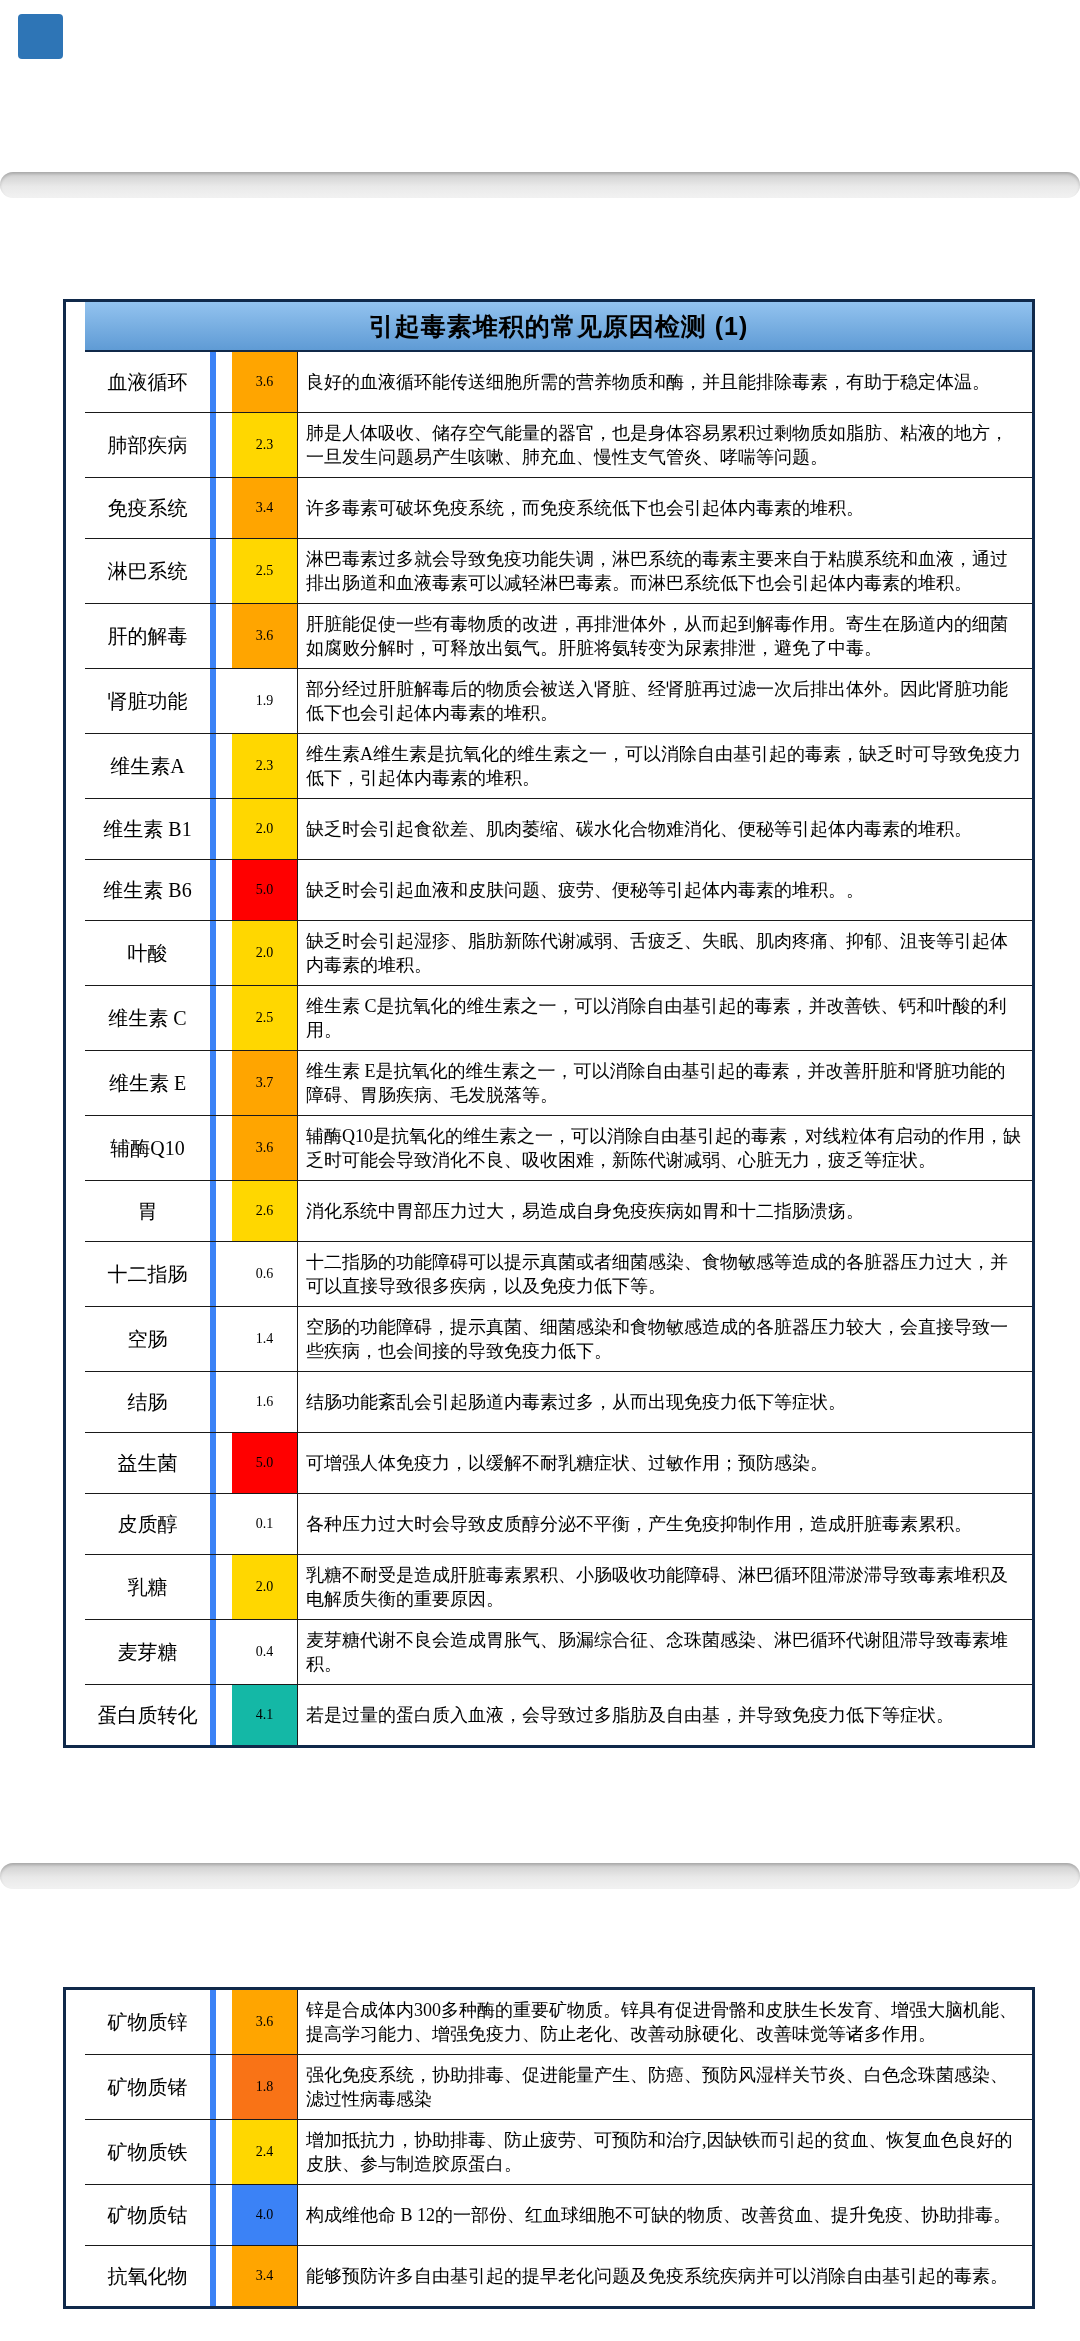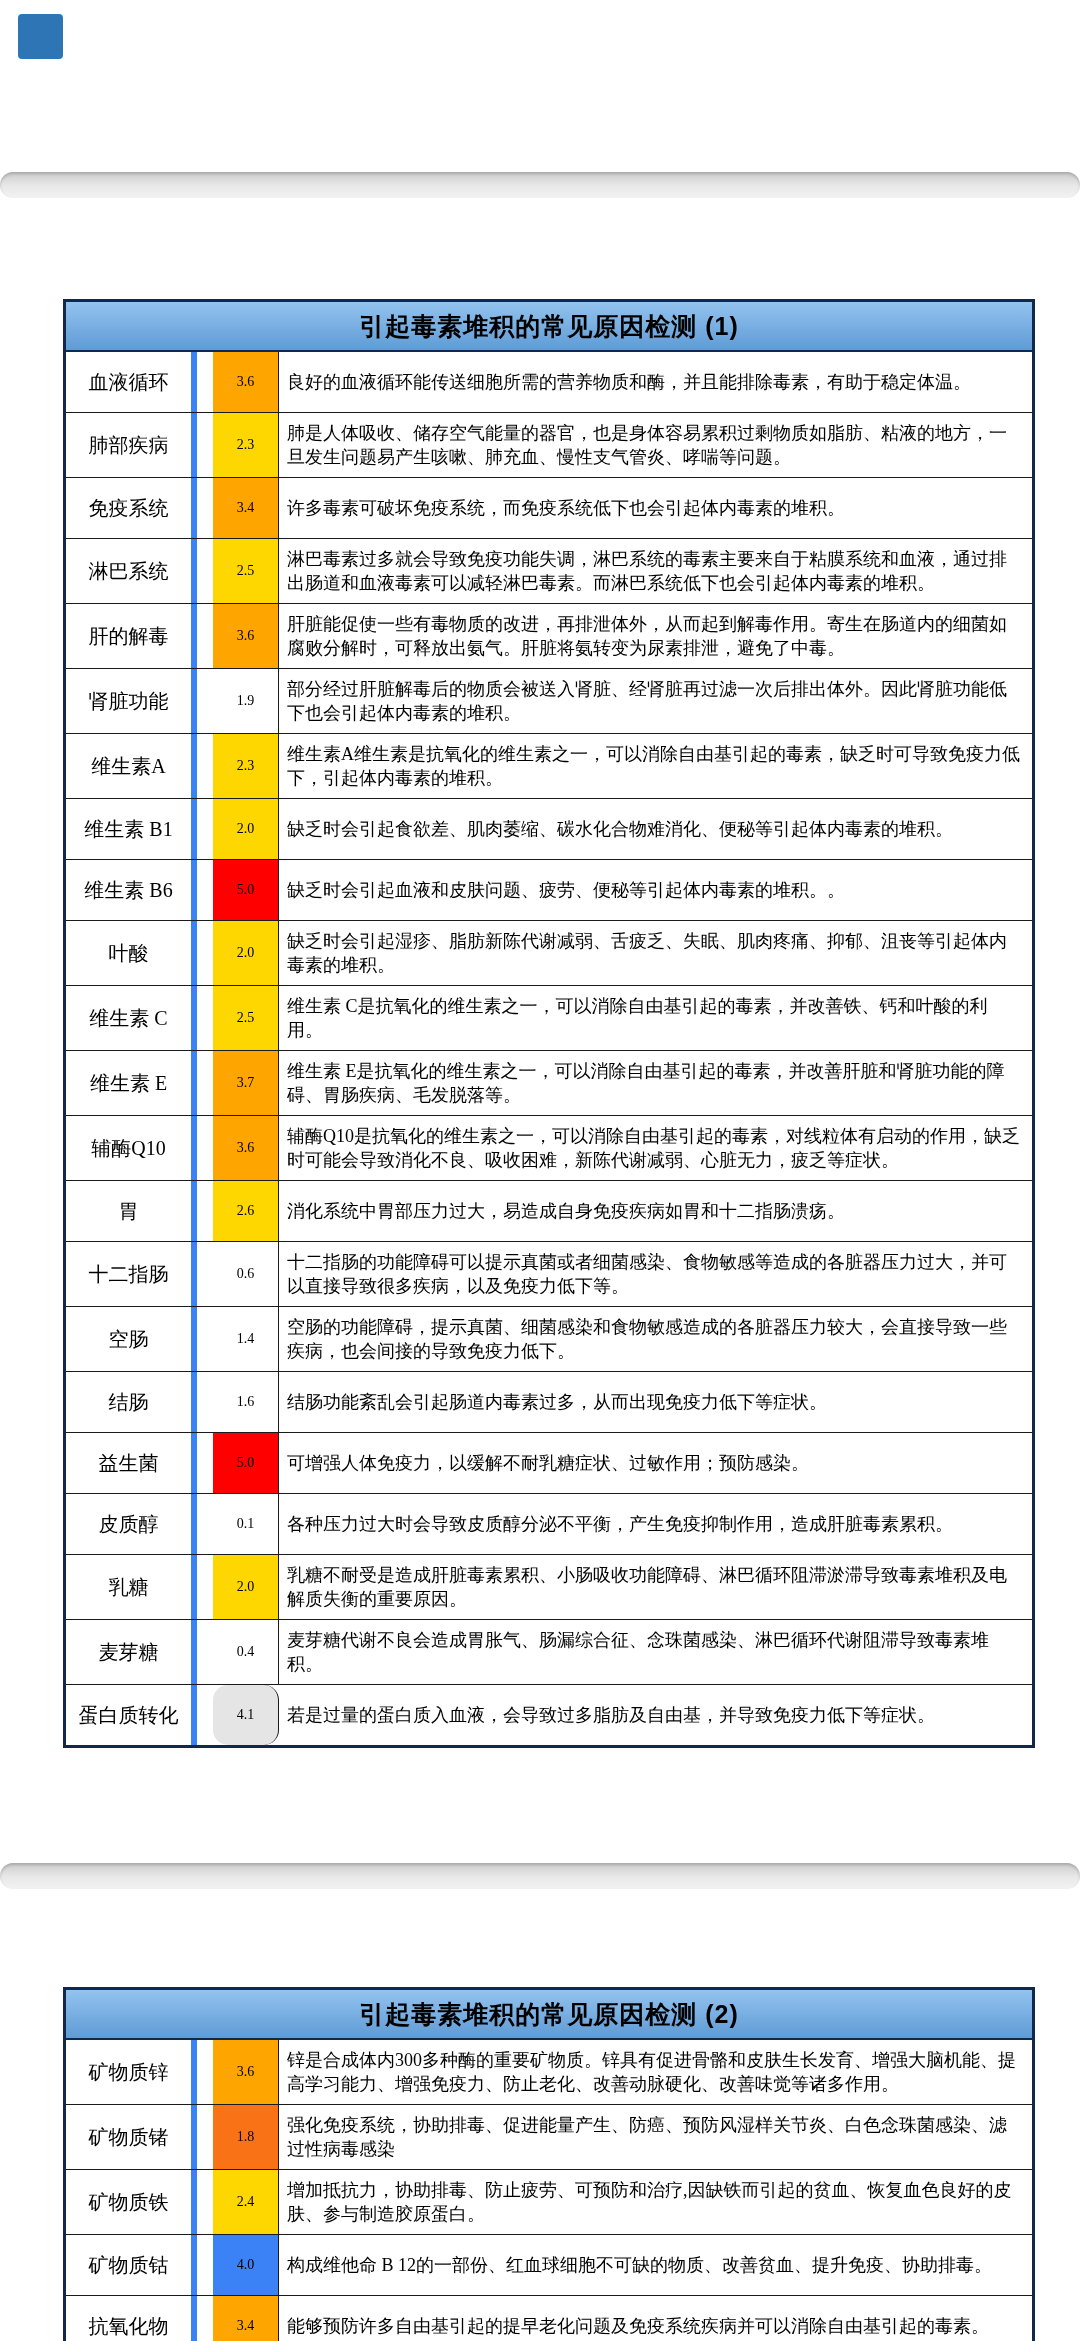--- a/index.html
+++ b/index.html
@@ -29,20 +29,21 @@
   }
   .sep-1 { top: 172px; }
   .sep-2 { top: 1863px; }
 
   .report-table {
     position: absolute;
     left: 63px;
     width: 972px;
     background: #ffffff;
     border: 3px solid var(--table-border, #10294a);
+    padding-left: 19px;
   }
   .table-1 { top: 299px; }
   .table-2 { top: 1987px; }
 
   .report-table .tbl-header {
     height: 50px;
     display: flex;
     align-items: center;
     justify-content: center;
     font-family: "Liberation Sans", sans-serif;
@@ -195,30 +196,29 @@
         <div class="cell value" style="background: rgb(255, 215, 0);">2.0</div>
         <div class="cell desc">乳糖不耐受是造成肝脏毒素累积、小肠吸收功能障碍、淋巴循环阻滞淤滞导致毒素堆积及电解质失衡的重要原因。</div>
       </div>
       <div class="row">
         <div class="cell name">麦芽糖</div>
         <div class="cell value" style="background: rgb(255, 255, 255);">0.4</div>
         <div class="cell desc">麦芽糖代谢不良会造成胃胀气、肠漏综合征、念珠菌感染、淋巴循环代谢阻滞导致毒素堆积。</div>
       </div>
       <div class="row">
         <div class="cell name">蛋白质转化</div>
-        <div class="cell value" style="background: #e5e5e5; border-radius: 15px;">4.1</div>
+        <div class="cell value" style="background: #14b8a6;">4.1</div>
         <div class="cell desc">若是过量的蛋白质入血液，会导致过多脂肪及自由基，并导致免疫力低下等症状。</div>
       </div>
     </div>
 </section>
 
 <div class="card-separator sep-2"></div>
 
 <section class="report-table table-2">
-  <div class="tbl-header">引起毒素堆积的常见原因检测 (2)</div>
   <div class="rows">
       <div class="row">
         <div class="cell name">矿物质锌</div>
         <div class="cell value" style="background: rgb(255, 165, 0);">3.6</div>
         <div class="cell desc">锌是合成体内300多种酶的重要矿物质。锌具有促进骨骼和皮肤生长发育、增强大脑机能、提高学习能力、增强免疫力、防止老化、改善动脉硬化、改善味觉等诸多作用。</div>
       </div>
       <div class="row">
         <div class="cell name">矿物质锗</div>
         <div class="cell value" style="background: #f97316;">1.8</div>
         <div class="cell desc">强化免疫系统，协助排毒、促进能量产生、防癌、预防风湿样关节炎、白色念珠菌感染、滤过性病毒感染</div>

